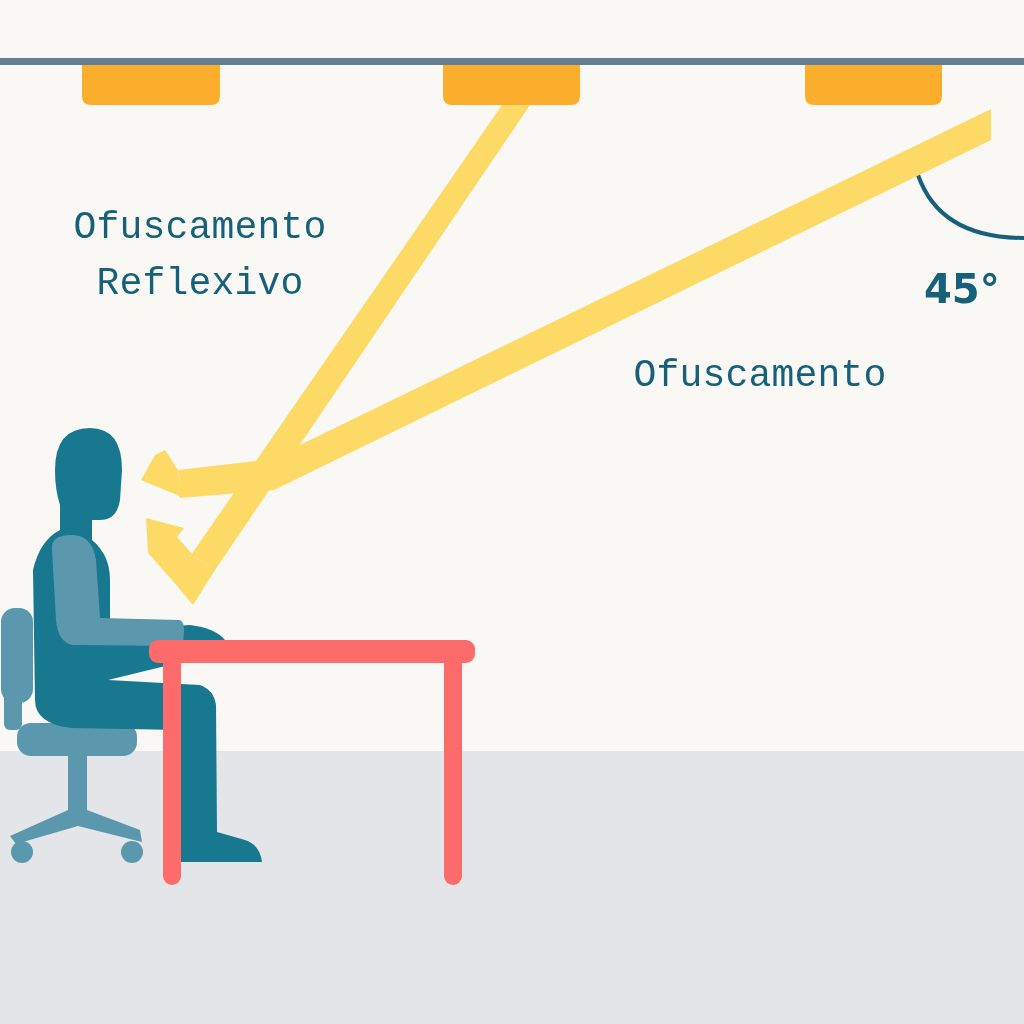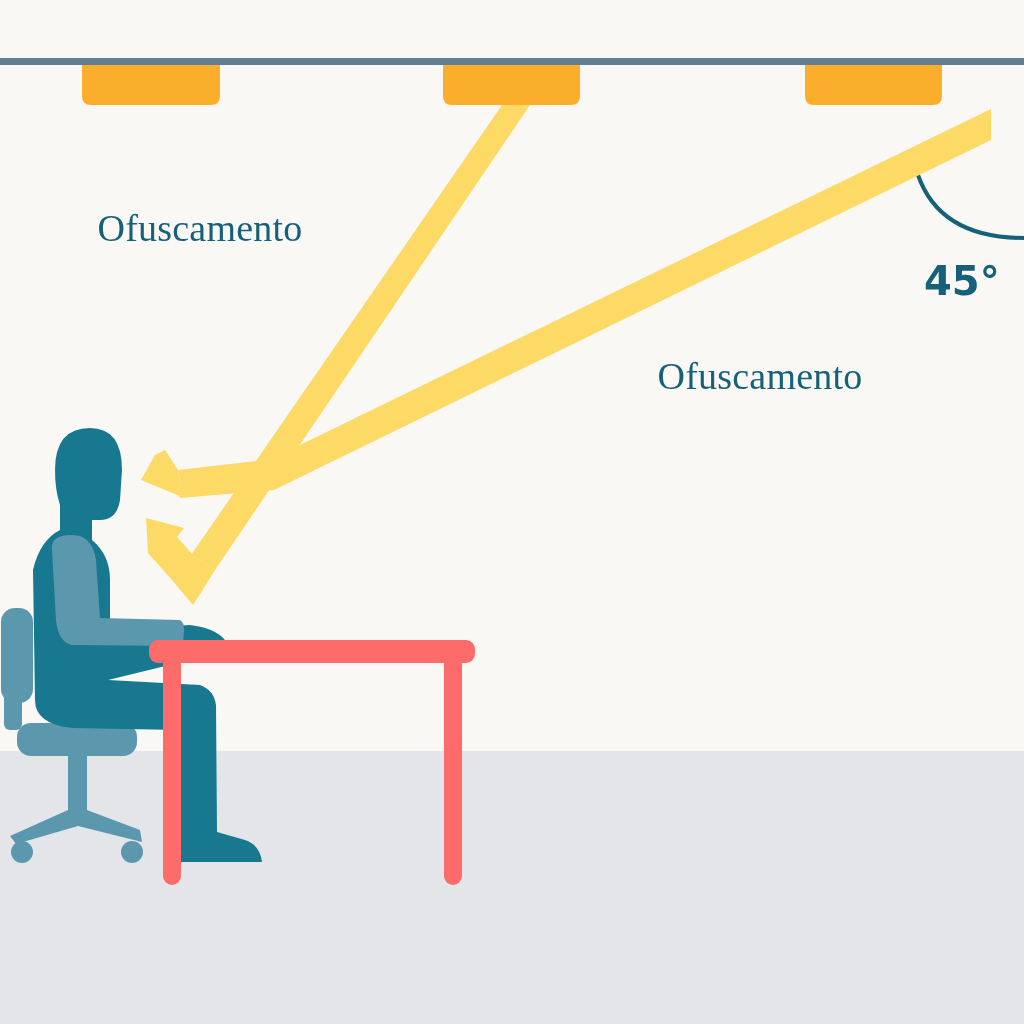--- a/index.html
+++ b/index.html
@@ -1,22 +1,22 @@
 <!DOCTYPE html>
 <html><head>
 <meta charset="utf-8">
 <style>
   html, body { margin: 0; padding: 0; }
   body { width: 1024px; height: 1024px; overflow: hidden; background: #f9f8f5; font-family: "DejaVu Sans", sans-serif; }
   .scene { position: relative; width: 1024px; height: 1024px; }
   svg.art { position: absolute; left: 0; top: 0; }
-  .label { position: absolute; color: #17607a; font-family: Liberation Serif, serif; font-weight: 500; text-align: center; line-height: 56px; font-size: 38px; letter-spacing: 0.2px; }
+  .label { position: absolute; color: #17607a; font-family: Liberation Mono, monospace; font-weight: 500; text-align: center; line-height: 56px; font-size: 38px; letter-spacing: 0.2px; }
   .label-reflexivo { left: 50px; top: 200px; width: 300px; }
   .label-direto { left: 605px; top: 348px; width: 310px; }
-  .label-angle { position: absolute; left: 924px; top: 258px; color: #17607a; font-weight: bold; font-size: 40px; font-family: "DejaVu Sans", sans-serif; }
+  .label-angle { position: absolute; left: 924px; top: 266px; color: #17607a; font-weight: bold; font-size: 40px; font-family: "DejaVu Sans", sans-serif; }
 </style>
 </head>
 <body>
 
 <div class="scene">
   <svg class="art" width="1024" height="1024" viewBox="0 0 1024 1024">
 
     <rect x="0" y="751" width="1024" height="273" fill="#e4e5e9"></rect>
 
     <rect x="0" y="58" width="1024" height="7" fill="#627f93"></rect>
@@ -57,18 +57,19 @@
 
     <g fill="#fe6b6b">
       <rect x="149" y="640" width="326" height="23" rx="9"></rect>
       <rect x="163" y="655" width="18" height="230" rx="9"></rect>
       <rect x="444" y="655" width="18" height="230" rx="9"></rect>
     </g>
   </svg>
 
   <div class="label label-reflexivo">
     <div>Ofuscamento</div>
+    <div>Reflexivo</div>
   </div>
   <div class="label label-direto">
     <div>Ofuscamento</div>
   </div>
   <div class="label-angle">45°</div>
 </div>
 
 </body></html>

